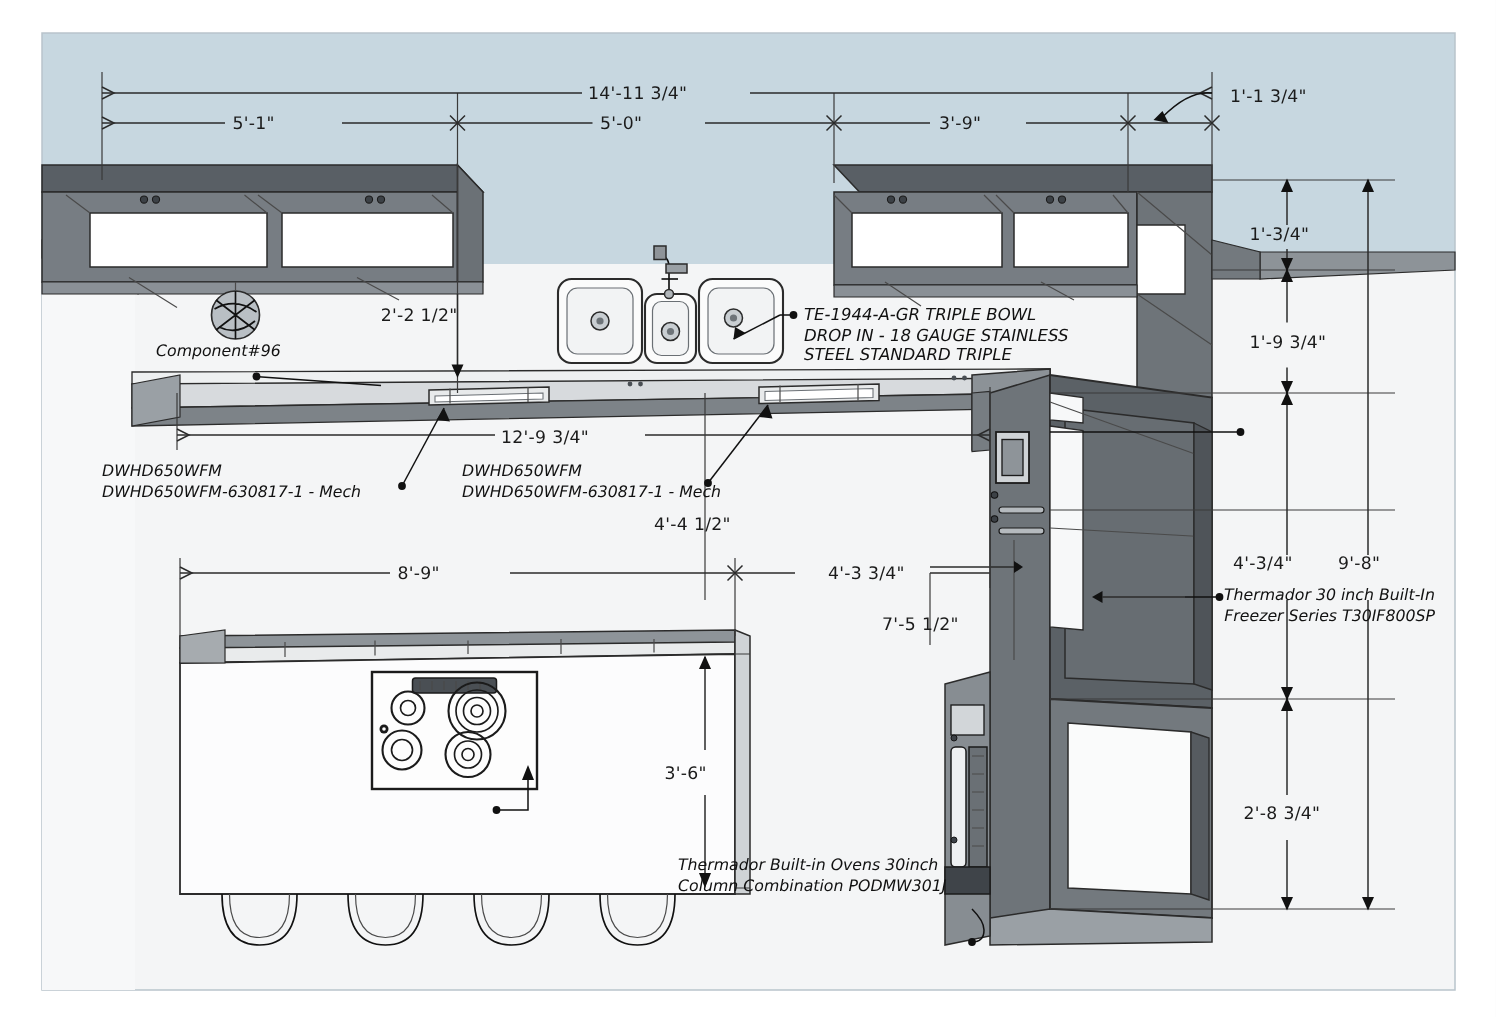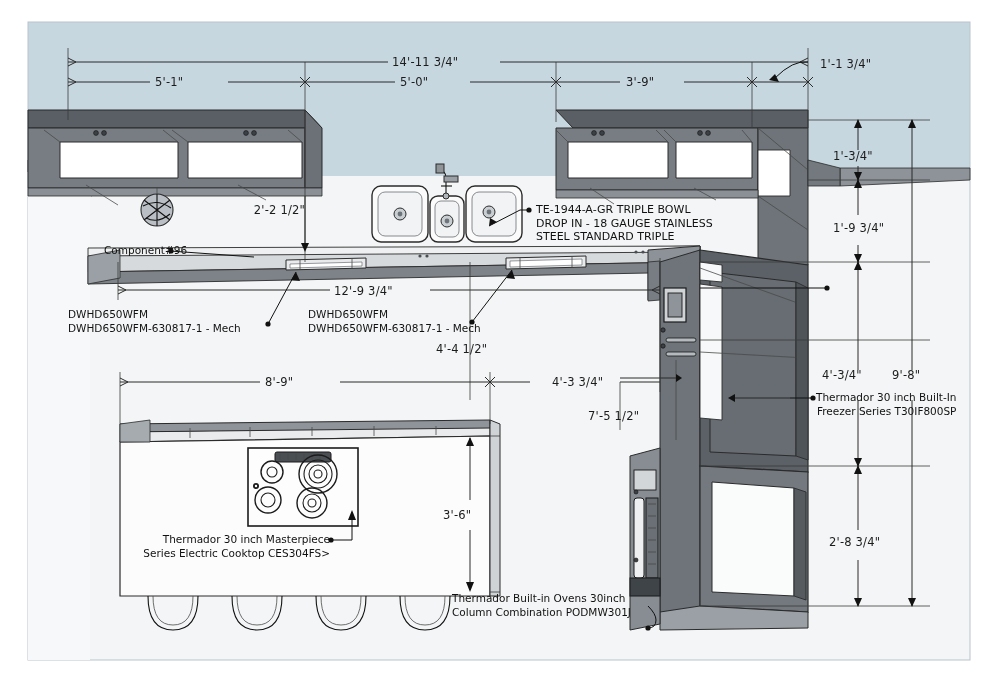--- a/index.html
+++ b/index.html
@@ -14,21 +14,21 @@
   #sky{left:28px;top:22px;width:942px;height:165px;background:#c7d7e0;}
   #floor{left:28px;top:22px;width:942px;height:638px;background:#f3f4f5;}
   #floorfill{left:28px;top:176px;width:942px;height:484px;background:#f4f5f6;}
   
   .dim{
     font-family:"DejaVu Sans","Liberation Sans",sans-serif;
     font-size:11.5px;color:#1b1b1b;white-space:nowrap;letter-spacing:.2px;
   }
   .note{
     font-family:"DejaVu Sans","Liberation Sans",sans-serif;
-    font-size:10.5px;color:#111;white-space:nowrap;line-height:13.5px;
+    font-size:10.5px;color:#111;white-space:nowrap;line-height:13.5px;font-style:italic;
   }
   .note.b{font-size:11px;}
   svg{position:absolute;left:0;top:0;overflow:visible;}
   .ln{stroke:#2b2b2b;stroke-width:1;fill:none;}
   .lnthin{stroke:#4a4a4a;stroke-width:.8;fill:none;}
   .ext{stroke:#3a3a3a;stroke-width:.8;fill:none;}
   .lead{stroke:#111;stroke-width:1;fill:none;}
   .dot{fill:#111;}
   .blk{stroke:#111;stroke-width:1.1;fill:none;}
 </style>
@@ -344,40 +344,36 @@
   <div class="abs dim" style="left:822px;top:368px;">4'-3/4"</div>
   <div class="abs dim" style="left:892px;top:368px;">9'-8"</div>
   <div class="abs dim" style="left:829px;top:535px;">2'-8 3/4"</div>
 
   <div class="abs note b" style="left:536px;top:203px;">
     <div>TE-1944-A-GR TRIPLE BOWL</div>
     <div>DROP IN - 18 GAUGE STAINLESS</div>
     <div>STEEL STANDARD TRIPLE</div>
   </div>
 
-  <div class="abs note" style="left:104px;top:244px;text-align:right;">Component#96</div>
+  <div class="abs note" style="left:104px;top:228px;text-align:right;">Component#96</div>
 
   <div class="abs note" style="left:68px;top:308px;">
     <div>DWHD650WFM</div>
     <div>DWHD650WFM-630817-1 - Mech</div>
   </div>
   <div class="abs note" style="left:308px;top:308px;">
     <div>DWHD650WFM</div>
     <div>DWHD650WFM-630817-1 - Mech</div>
   </div>
 
 
   <div class="abs note" style="left:816px;top:391px;text-align:right;">
     <div>Thermador 30 inch Built-In</div>
     <div>Freezer Series T30IF800SP</div>
   </div>
 
-  <div class="abs note" style="left:330px;top:533px;transform:translateX(-100%);text-align:right;">
-    <div>Thermador 30 inch Masterpiece</div>
-    <div>Series Electric Cooktop CES304FS&gt;</div>
-  </div>
-
-  <div class="abs note" style="left:452px;top:592px;">
+
+  <div class="abs note" style="left:452px;top:571px;">
     <div>Thermador Built-in Ovens 30inch</div>
     <div>Column Combination PODMW301J</div>
   </div>
 
 </div>
 
 </body></html>

